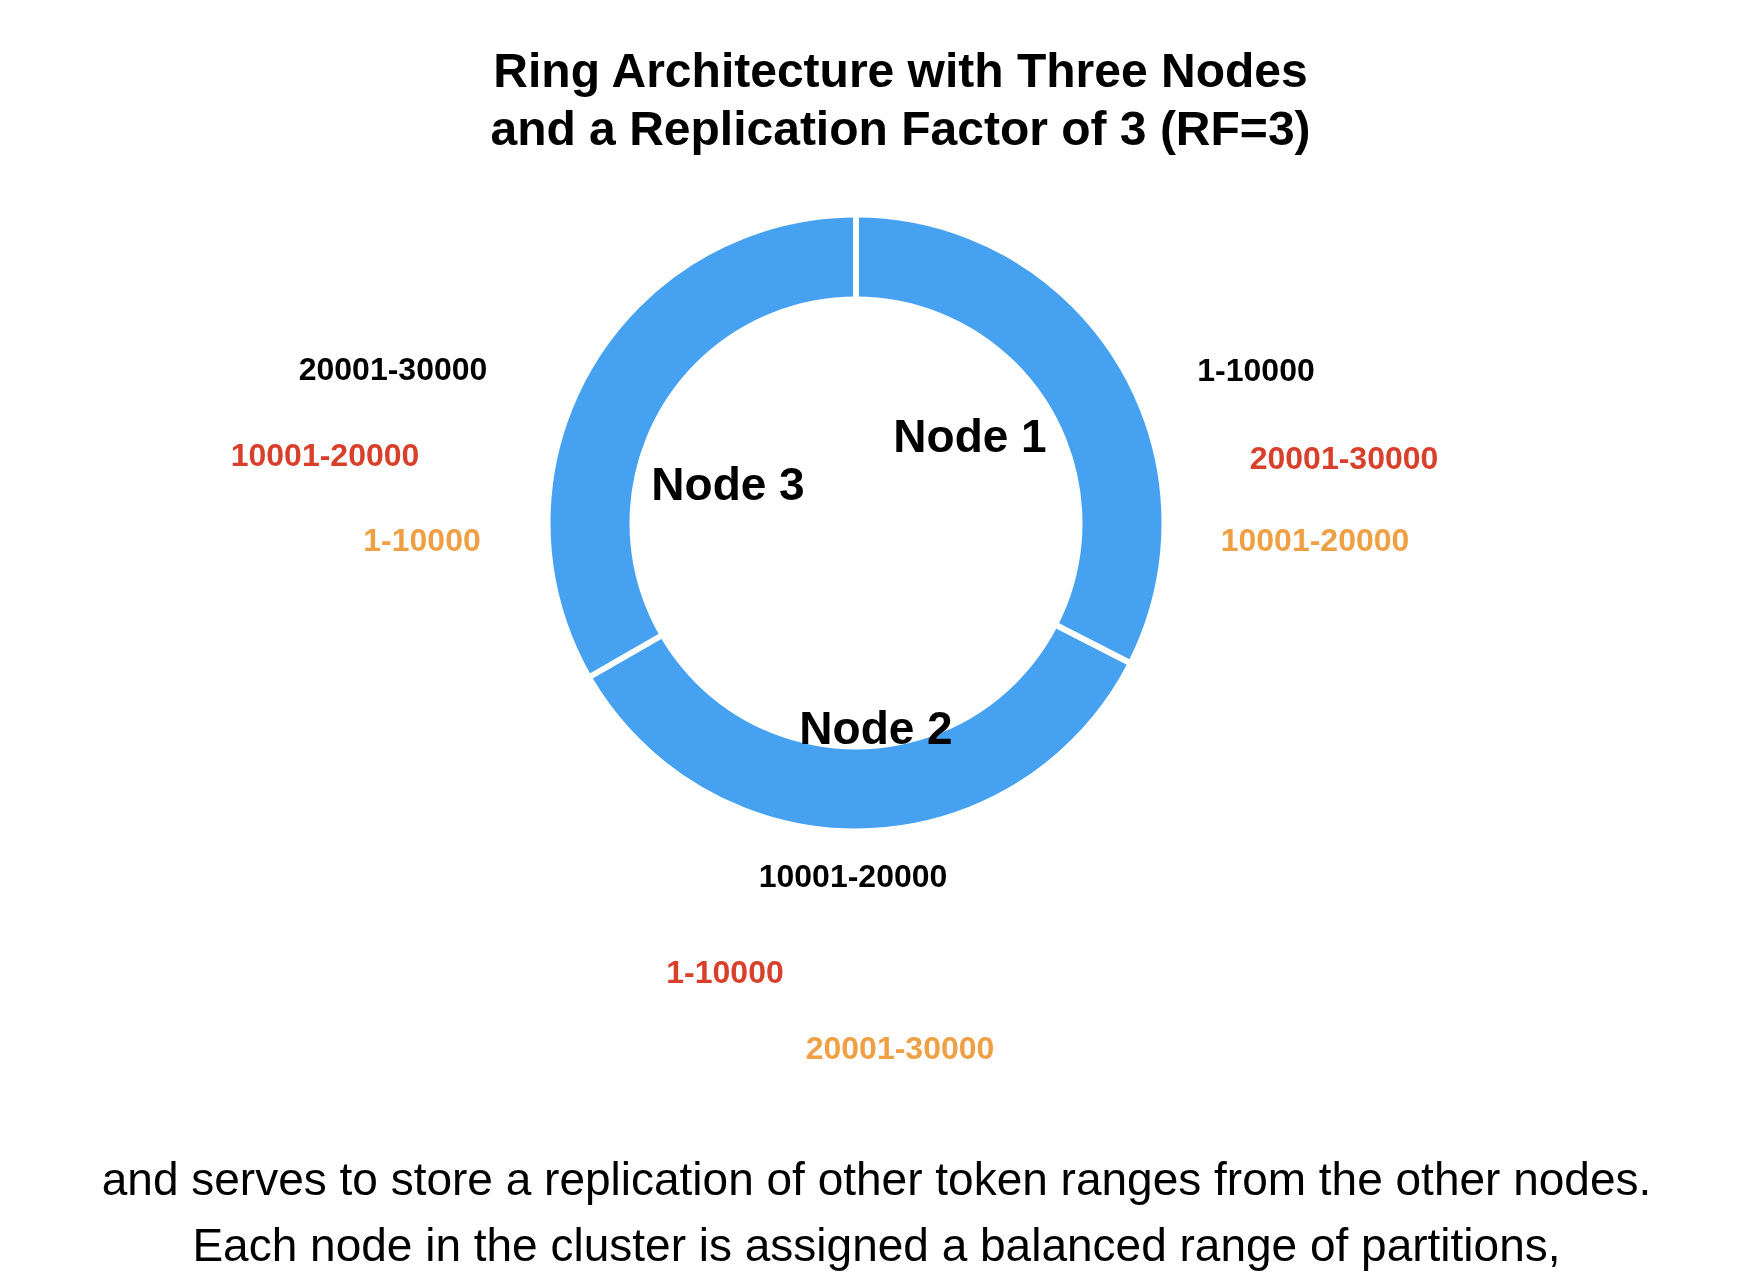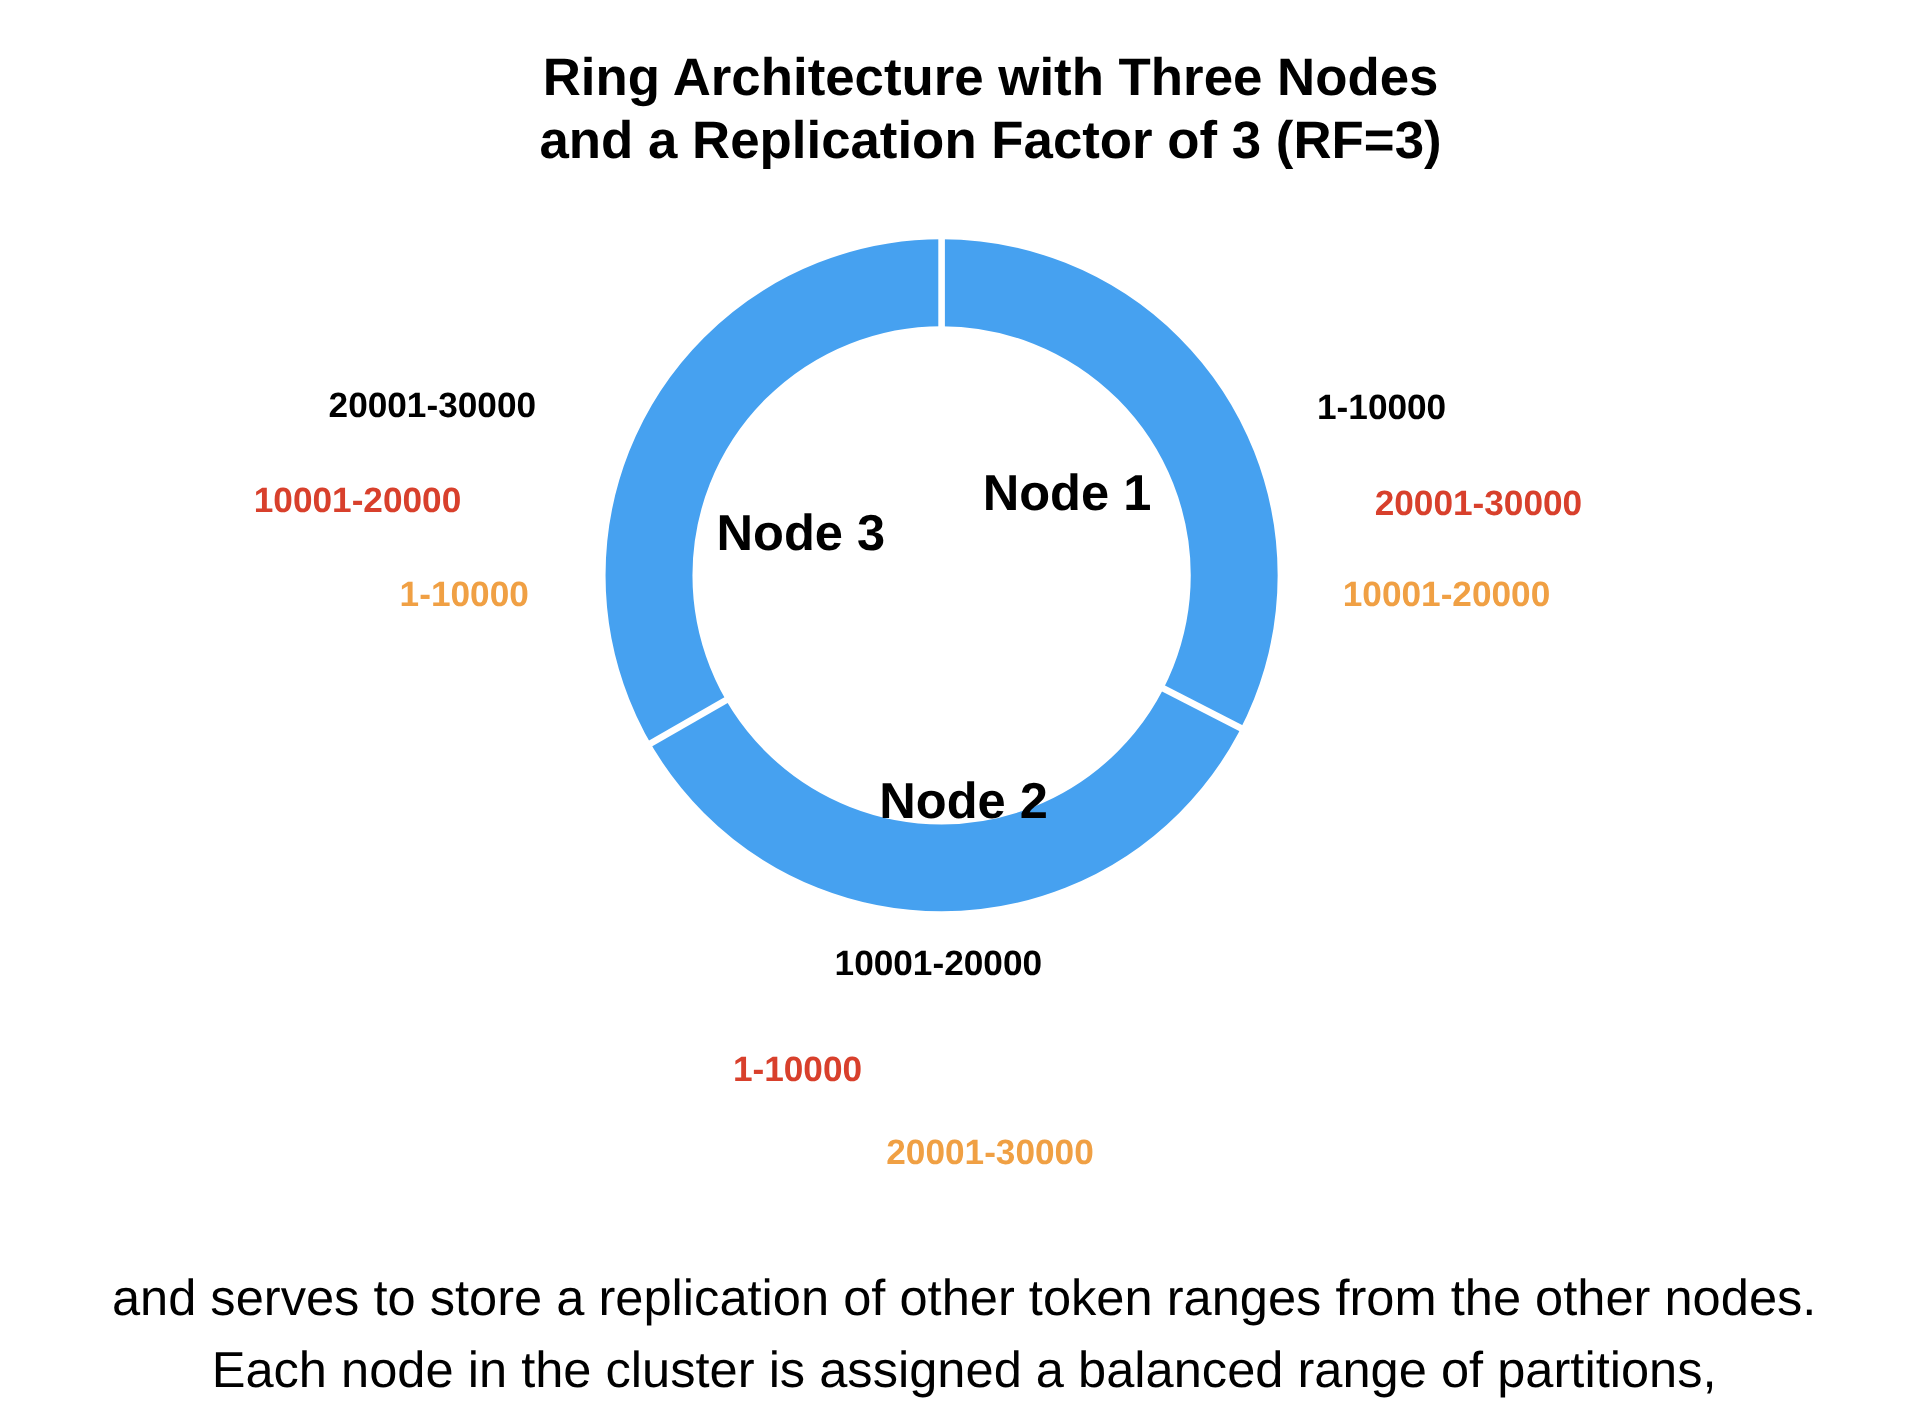--- a/index.html
+++ b/index.html
@@ -59,21 +59,21 @@
     <div>and a Replication Factor of 3 (RF=3)</div>
   </div>
 
   <svg class="ring-svg" viewBox="0 0 1753 1288" aria-hidden="true">
     <circle class="donut" cx="856" cy="523" r="266" style="color: rgb(70, 161, 240);"></circle>
     <line class="gap" x1="856" y1="207" x2="856" y2="304" style="color: rgb(255, 255, 255);"></line>
     <line class="gap" x1="1052" y1="623" x2="1134" y2="665" style="color: rgb(255, 255, 255);"></line>
     <line class="gap" x1="666" y1="633" x2="586" y2="679" style="color: rgb(255, 255, 255);"></line>
   </svg>
 
-  <div class="node-label" style="left:970px;top:448px;text-align:right;">Node 1</div>
+  <div class="node-label" style="left:970px;top:436px;text-align:right;">Node 1</div>
   <div class="node-label" style="left:728px;top:484px;">Node 3</div>
   <div class="node-label" style="left:876px;top:728px;">Node 2</div>
 
   <div class="range" style="left: 1256px; top: 370px; color: rgb(0, 0, 0);">1-10000</div>
   <div class="range" style="left: 1344px; top: 458px; color: rgb(216, 64, 44);">20001-30000</div>
   <div class="range" style="left: 1315px; top: 540px; color: rgb(240, 160, 68);">10001-20000</div>
 
   <div class="range" style="left: 393px; top: 369px; color: rgb(0, 0, 0);">20001-30000</div>
   <div class="range" style="left: 325px; top: 455px; color: rgb(216, 64, 44);">10001-20000</div>
   <div class="range" style="left: 422px; top: 540px; color: rgb(240, 160, 68);">1-10000</div>

